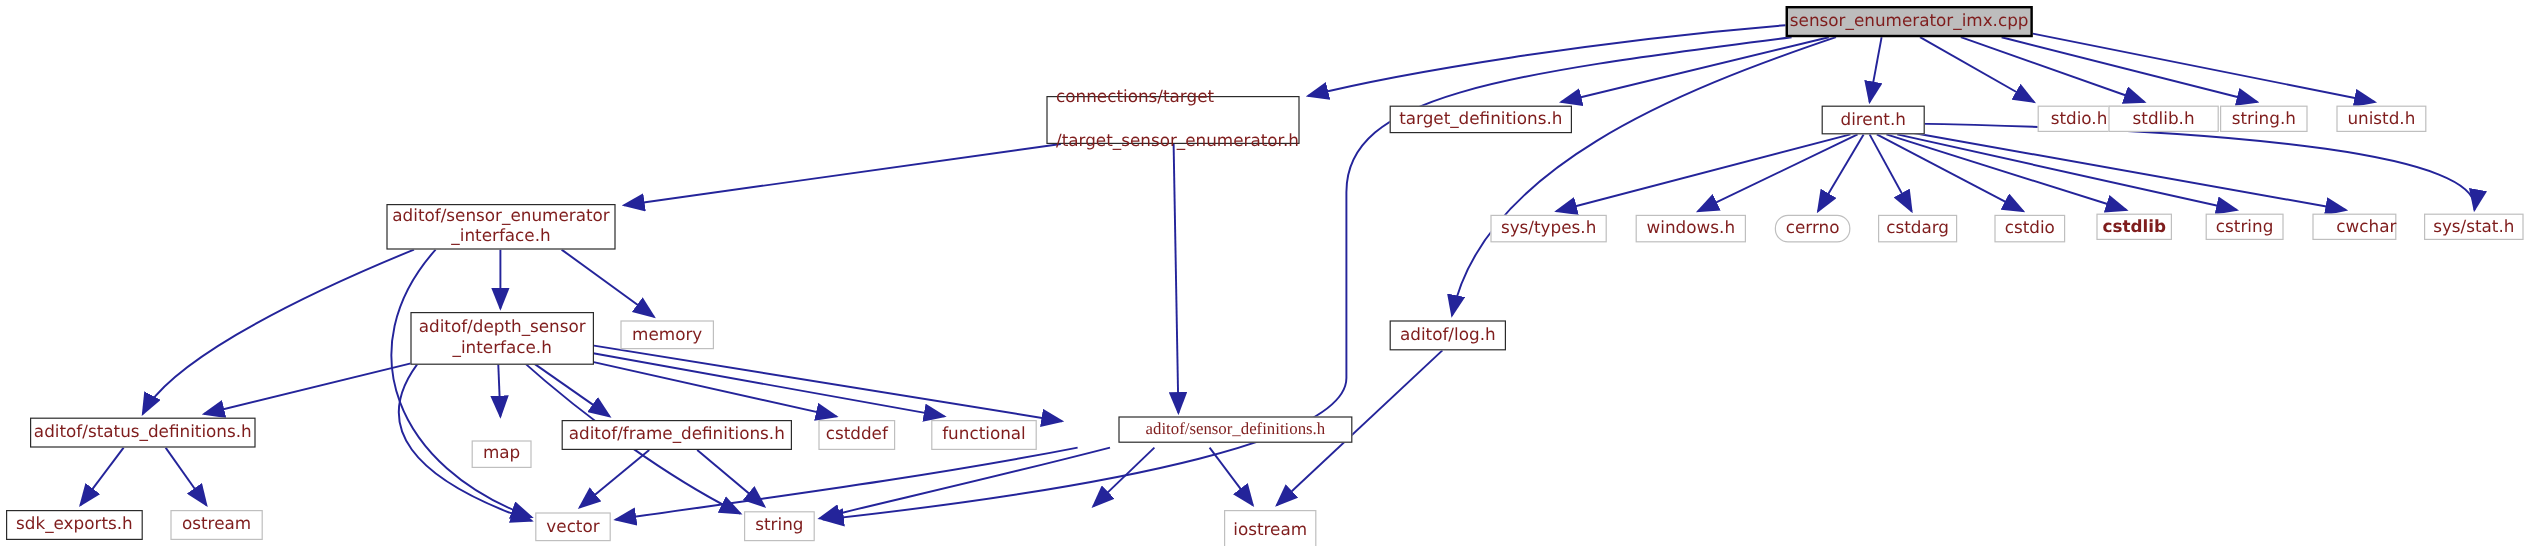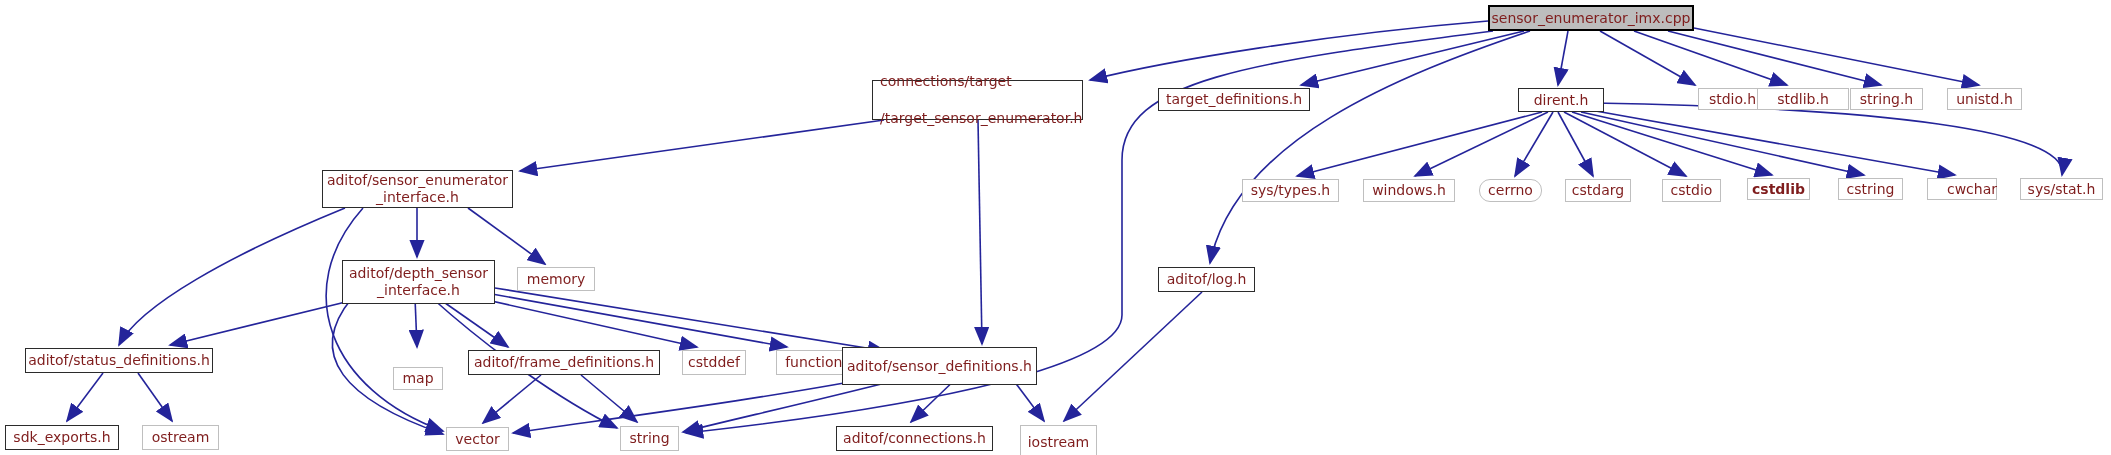--- a/index.html
+++ b/index.html
@@ -157,34 +157,31 @@
     </div>
     <div class="node internal" style="left: 468px; top: 350px; width: 192px; height: 25px;">
       <div class="lbl">aditof/frame_definitions.h</div>
     </div>
     <div class="node system" style="left: 682px; top: 350px; width: 64px; height: 25px;">
       <div class="lbl">cstddef</div>
     </div>
     <div class="node system" style="left: 776px; top: 350px; width: 88px; height: 25px;">
       <div class="lbl">functional</div>
     </div>
-    <div class="node internal" style="left: 842px; top: 347px; width: 195px; height: 38px;">
+    <div class="node internal" style="left: 932px; top: 347px; width: 195px; height: 22px; font-family: Liberation Serif, serif;">
       <div class="lbl">aditof/sensor_definitions.h</div>
     </div>
     <div class="node internal" style="left: 5px; top: 425px; width: 114px; height: 25px;">
       <div class="lbl">sdk_exports.h</div>
     </div>
     <div class="node system" style="left: 142px; top: 425px; width: 77px; height: 25px;">
       <div class="lbl">ostream</div>
     </div>
     <div class="node system" style="left: 446px; top: 427px; width: 63px; height: 24px;">
       <div class="lbl">vector</div>
     </div>
     <div class="node system" style="left: 620px; top: 426px; width: 59px; height: 25px;">
       <div class="lbl">string</div>
     </div>
-    <div class="node internal" style="left: 836px; top: 426px; width: 157px; height: 25px;">
-      <div class="lbl">aditof/connections.h</div>
-    </div>
     <div class="node system" style="left: 1020px; top: 425px; width: 77px; height: 34px;">
       <div class="lbl">iostream</div>
     </div>
   </div>
 
 </body></html>

